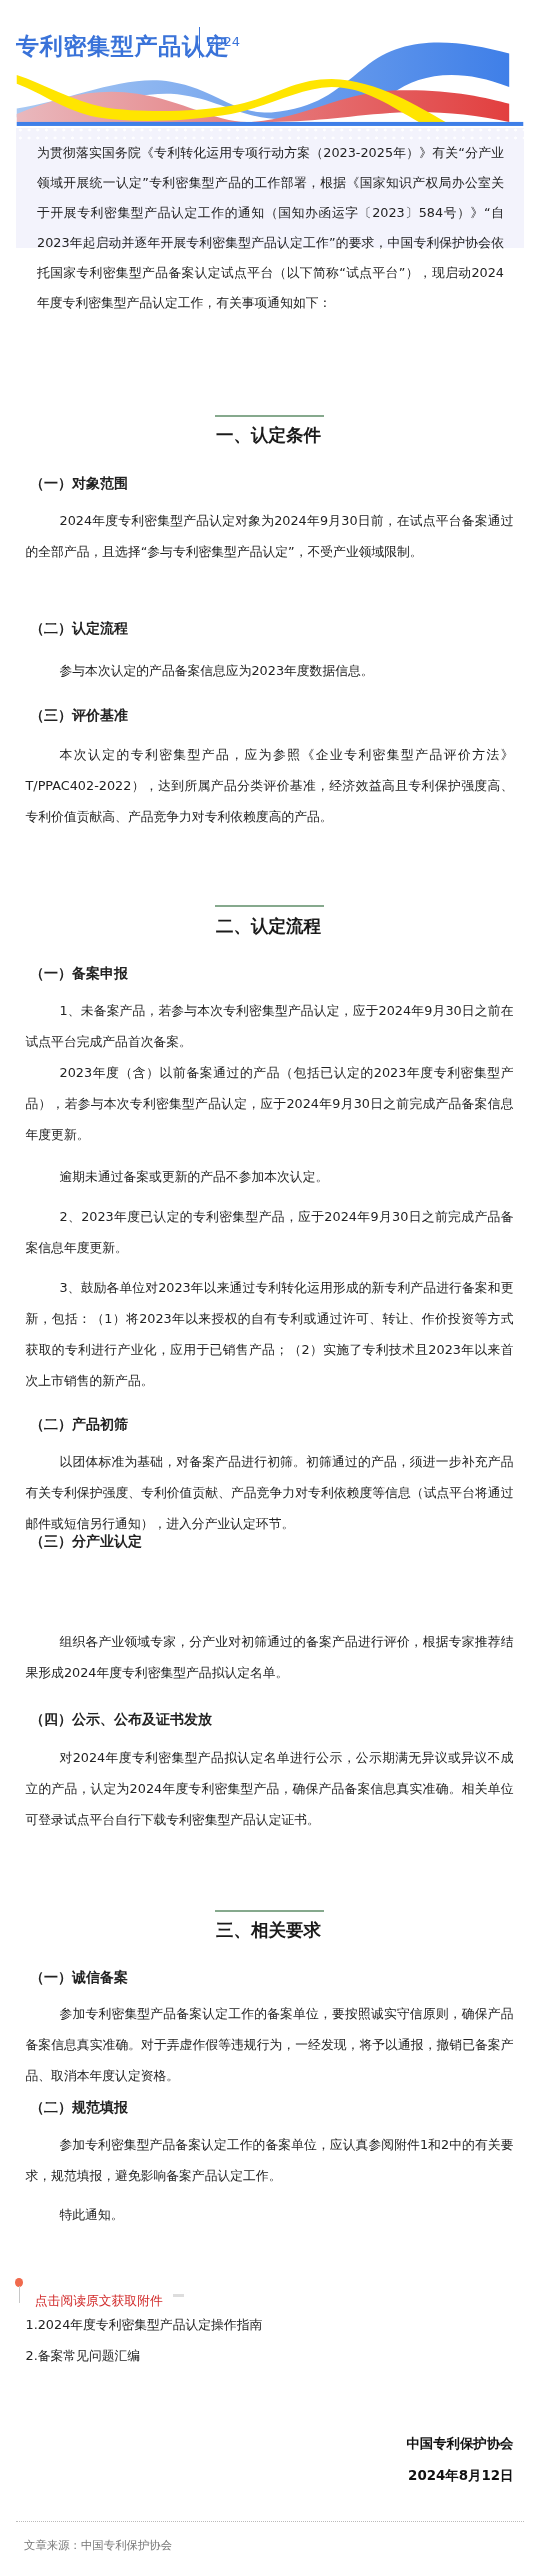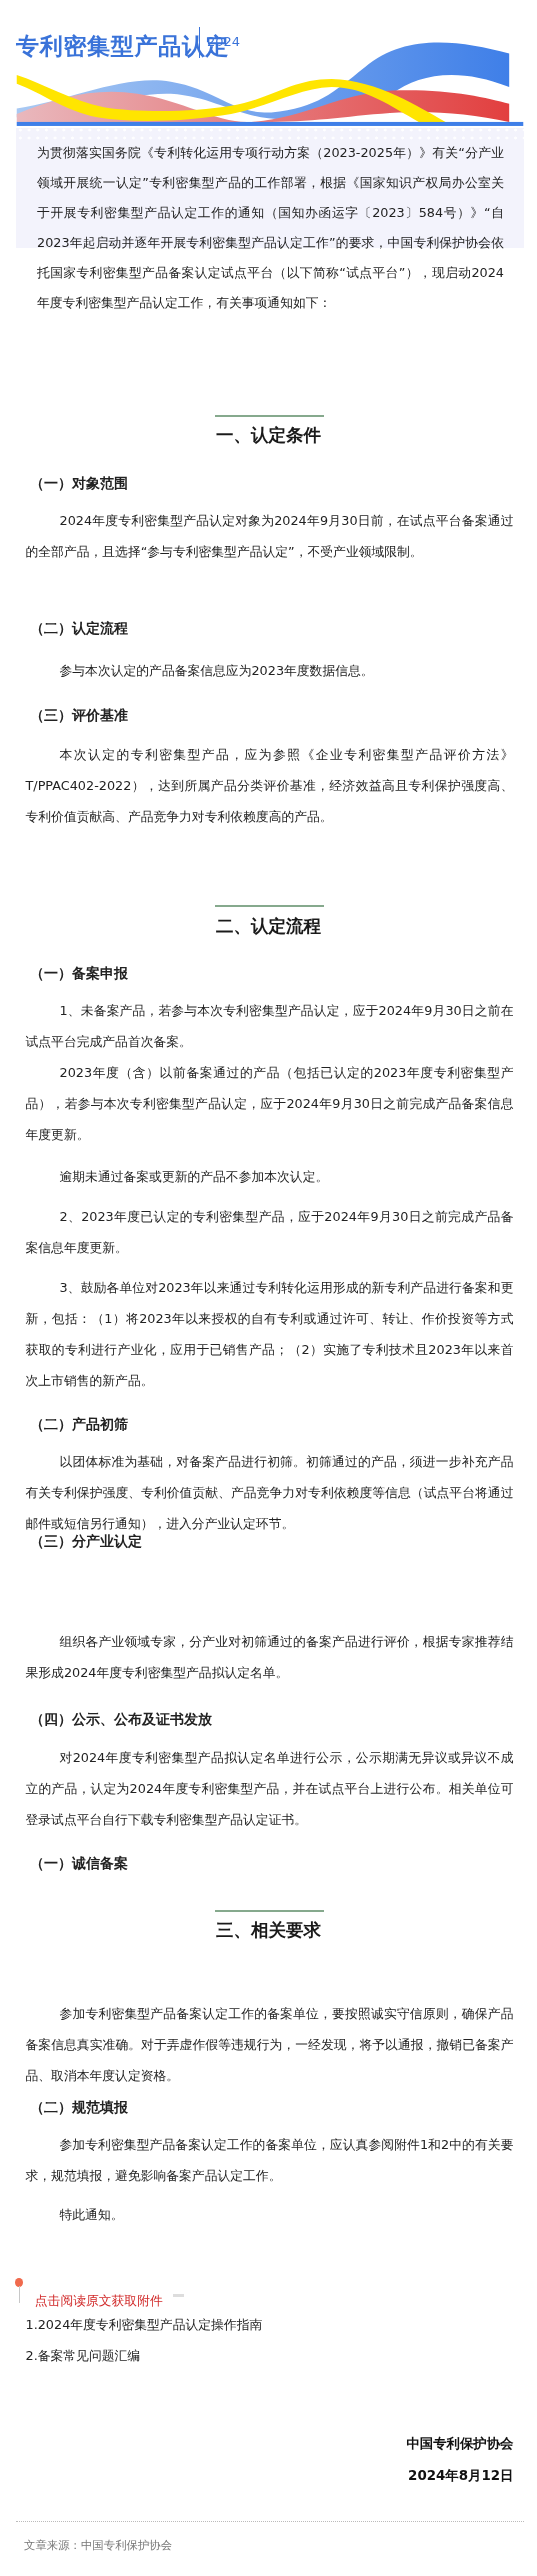--- a/index.html
+++ b/index.html
@@ -86,26 +86,26 @@
 <div class="para" style="top:1201px;">2、2023年度已认定的专利密集型产品，应于2024年9月30日之前完成产品备案信息年度更新。</div>
 <div class="para" style="top:1272px;">3、鼓励各单位对2023年以来通过专利转化运用形成的新专利产品进行备案和更新，包括：（1）将2023年以来授权的自有专利或通过许可、转让、作价投资等方式获取的专利进行产业化，应用于已销售产品；（2）实施了专利技术且2023年以来首次上市销售的新产品。</div>
 
 <div class="sub-title" style="top:1416px;">（二）产品初筛</div>
 <div class="para" style="top:1446px;">以团体标准为基础，对备案产品进行初筛。初筛通过的产品，须进一步补充产品有关专利保护强度、专利价值贡献、产品竞争力对专利依赖度等信息（试点平台将通过邮件或短信另行通知），进入分产业认定环节。</div>
 
 <div class="sub-title" style="top:1533px;">（三）分产业认定</div>
 <div class="para" style="top:1626px;">组织各产业领域专家，分产业对初筛通过的备案产品进行评价，根据专家推荐结果形成2024年度专利密集型产品拟认定名单。</div>
 
 <div class="sub-title" style="top:1711px;">（四）公示、公布及证书发放</div>
-<div class="para" style="top:1742px;">对2024年度专利密集型产品拟认定名单进行公示，公示期满无异议或异议不成立的产品，认定为2024年度专利密集型产品，并在试点平台上进行公布。相关单位可登录试点平台自行下载专利密集型产品认定证书。</div>
+<div class="para" style="top:1742px;">对2024年度专利密集型产品拟认定名单进行公示，公示期满无异议或异议不成立的产品，认定为2024年度专利密集型产品，确保产品备案信息真实准确。相关单位可登录试点平台自行下载专利密集型产品认定证书。</div>
 
 <div class="sec-line" style="top:1910px;"></div>
 <div class="sec-title" style="top:1918px;">三、相关要求</div>
 
-<div class="sub-title" style="top:1855px;">（一）诚信备案</div>
+<div class="sub-title" style="top:1969px;">（一）诚信备案</div>
 <div class="para" style="top:1998px;">参加专利密集型产品备案认定工作的备案单位，要按照诚实守信原则，确保产品备案信息真实准确。对于弄虚作假等违规行为，一经发现，将予以通报，撤销已备案产品、取消本年度认定资格。</div>
 
 <div class="sub-title" style="top:2099px;">（二）规范填报</div>
 <div class="para" style="top:2129px;">参加专利密集型产品备案认定工作的备案单位，应认真参阅附件1和2中的有关要求，规范填报，避免影响备案产品认定工作。</div>
 <div class="para" style="top:2199px;">特此通知。</div>
 
 <div class="attach-head">
   <div class="pin">
     <div class="head"></div>
       <div class="stem"></div>

